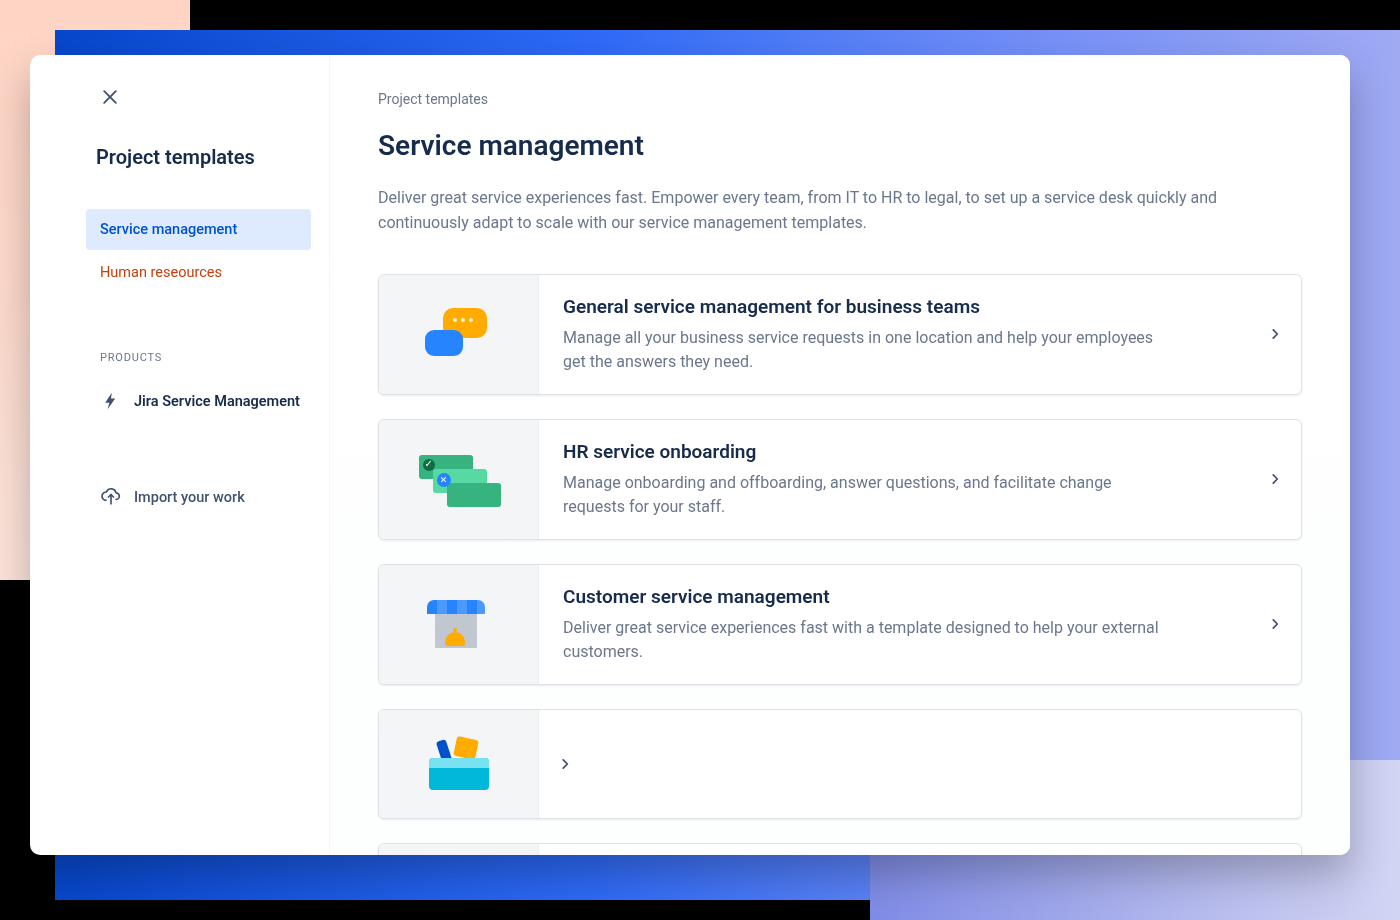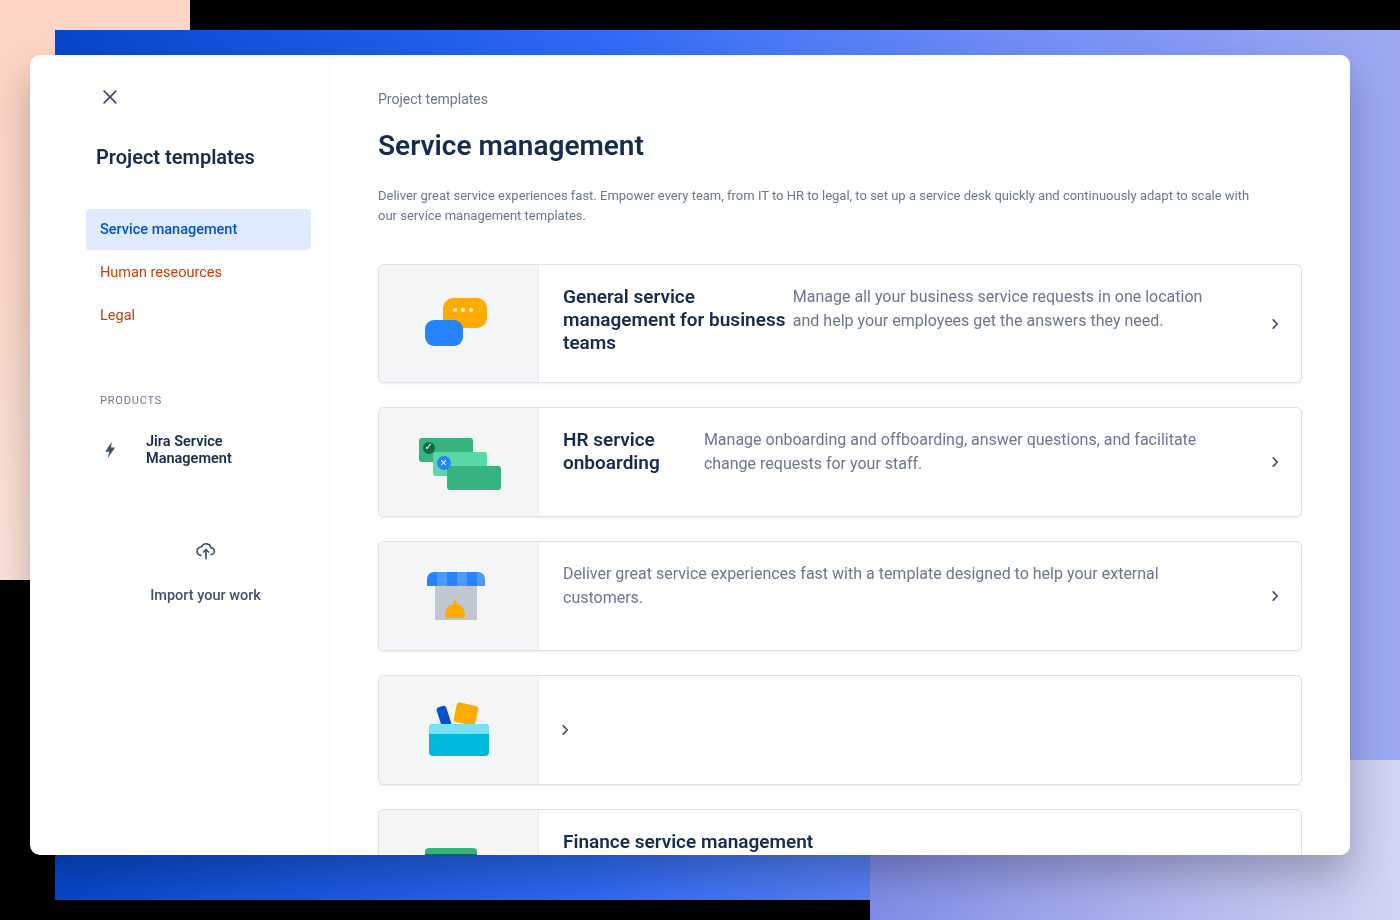--- a/index.html
+++ b/index.html
@@ -72,28 +72,28 @@
     text-transform: uppercase;
     padding: 0 0 0 52px;
     margin-top: 58px;
     margin-bottom: 18px;
     font-weight: 400;
   }
 
   .product-row, .import-row {
     display: flex;
     align-items: center;
-    gap: 24px;
+    gap: 12px;
     padding: 8px 0 8px 52px;
     cursor: pointer;
     color: #172b4d;
     font-size: 14.5px;
   }
   .product-row { font-weight: 600; }
-  .import-row { margin-top: 58px; color: #42526e; font-weight: 500; flex-direction: column; }
+  .import-row { margin-top: 58px; color: #42526e; font-weight: 500; }
   .product-icon, .import-icon { width: 22px; height: 22px; flex: 0 0 22px; display:flex; align-items:center; justify-content:center; color:#42526e; }
   .product-icon svg, .import-icon svg { width: 20px; height: 20px; }
 
   
   .main {
     flex: 1;
     padding: 36px 48px 0 48px;
     overflow: hidden;
     background: linear-gradient(180deg, #fff 0%, #fdfefe 100%);
   }
@@ -102,21 +102,21 @@
     color: #6b778c;
     margin-bottom: 22px;
   }
   .page-title {
     font-size: 28px;
     font-weight: 600;
     color: #172b4d;
     margin-bottom: 24px;
   }
   .page-desc {
-    font-size: 13px;
+    font-size: 16px;
     line-height: 1.55;
     color: #6b778c;
     max-width: 880px;
     margin-bottom: 38px;
   }
 
   .cards { display: flex; flex-direction: column; gap: 24px; }
   .card {
     display: flex;
     align-items: stretch;
@@ -134,20 +134,21 @@
     border-right: 1px solid #eceef1;
     border-radius: 6px 0 0 6px;
     display: flex;
     align-items: center;
     justify-content: center;
   }
   .card-body {
     flex: 1;
     padding: 20px 24px;
     display: flex;
+    flex-direction: column;
     justify-content: flex-start;
   }
   .card-title {
     font-size: 19px;
     font-weight: 600;
     color: #172b4d;
     margin-bottom: 8px;
   }
   .card-desc {
     font-size: 16px;
@@ -210,21 +211,20 @@
             <line x1="19" y1="5" x2="5" y2="19"></line>
           </svg>
       </span>
     </div>
 
     <div class="sidebar-title">Project templates</div>
 
     <nav class="nav">
       <div class="nav-item active">Service management</div>
       <div class="nav-item">Human reseources</div>
-      <div class="nav-item">Legal</div>
     </nav>
 
     <div class="section-label">PRODUCTS</div>
 
     <div class="product-row">
       <span class="product-icon">
         <svg viewBox="0 0 24 24" fill="currentColor">
             <path d="M13 2 L5 14 h5 l-2 8 9-13 h-5 z"></path>
           </svg>
       </span>
@@ -290,20 +290,21 @@
 
       <div class="card">
         <div class="card-thumb">
           <div class="thumb-inner il-cust">
               <div class="roof"></div>
               <div class="wall"></div>
               <div class="bell"></div>
             </div>
         </div>
         <div class="card-body">
+          <div class="card-title">Customer service management</div>
           <div class="card-desc">Deliver great service experiences fast with a template designed to help your external customers.</div>
         </div>
         <div class="card-chevron">
           <svg viewBox="0 0 24 24" fill="none" stroke="currentColor" stroke-width="3" stroke-linecap="round" stroke-linejoin="round">
               <polyline points="9 5 16 12 9 19"></polyline>
             </svg>
         </div>
       </div>
 
       <div class="card">

